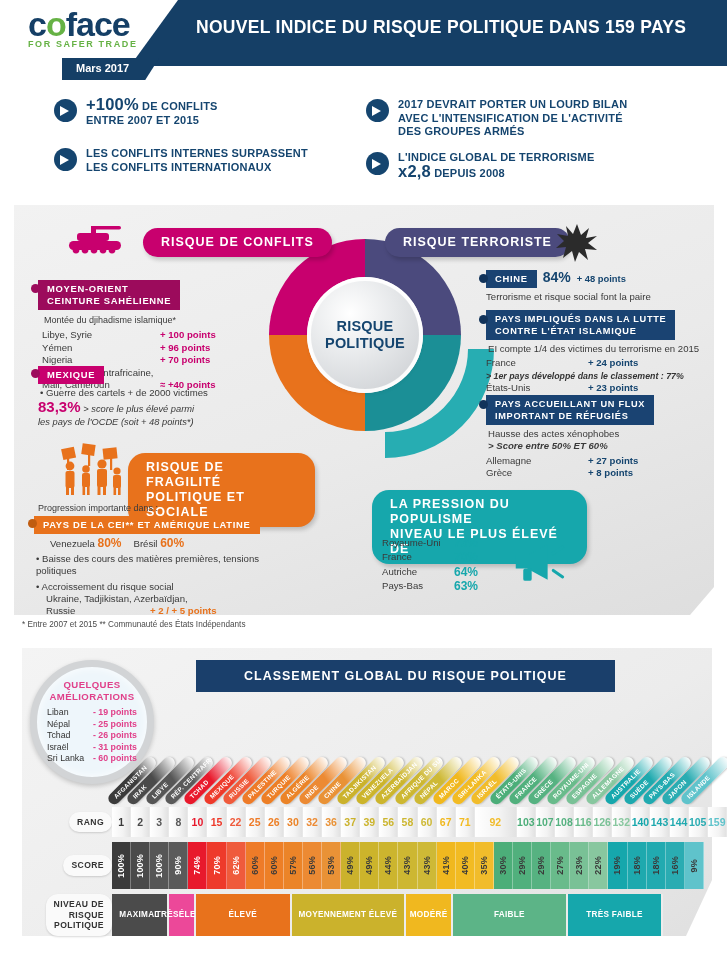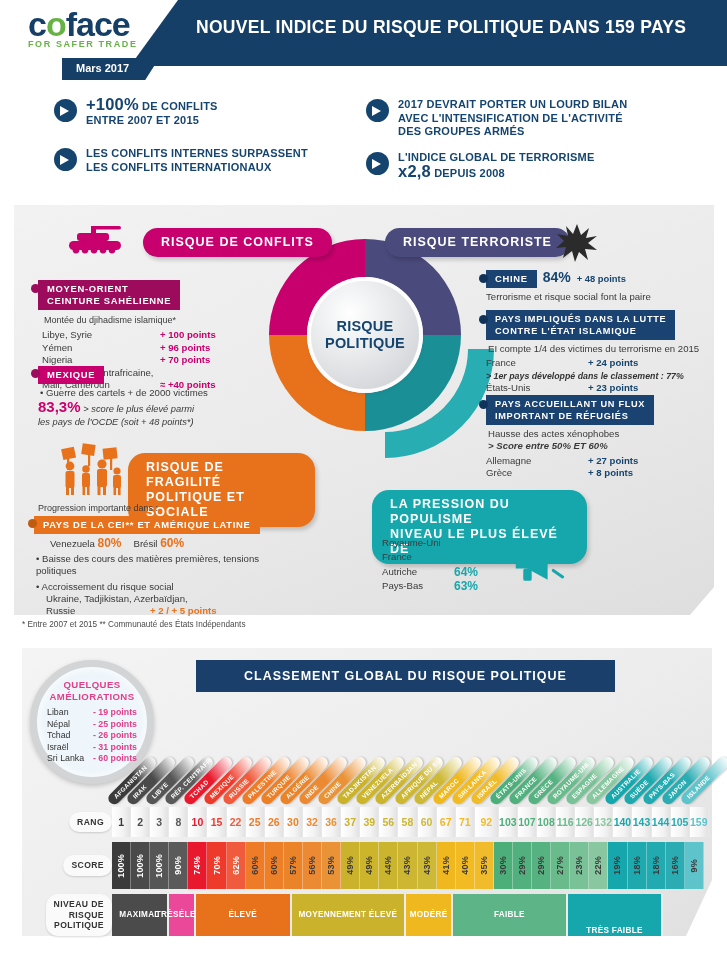--- a/index.html
+++ b/index.html
@@ -564,21 +564,21 @@
         <div class="rang-cell" style="width: 19.1px; color: rgb(235, 132, 40);">30</div>
         <div class="rang-cell" style="width: 19.1px; color: rgb(236, 138, 51);">32</div>
         <div class="rang-cell" style="width: 19.1px; color: rgb(233, 146, 54);">36</div>
         <div class="rang-cell" style="width: 19.1px; color: rgb(203, 178, 44);">37</div>
         <div class="rang-cell" style="width: 19.1px; color: rgb(204, 180, 43);">39</div>
         <div class="rang-cell" style="width: 19.1px; color: rgb(204, 181, 46);">56</div>
         <div class="rang-cell" style="width: 19.1px; color: rgb(205, 183, 50);">58</div>
         <div class="rang-cell" style="width: 19.1px; color: rgb(206, 185, 54);">60</div>
         <div class="rang-cell" style="width: 19.1px; color: rgb(240, 184, 31);">67</div>
         <div class="rang-cell" style="width: 19.1px; color: rgb(242, 187, 35);">71</div>
-        <div class="rang-cell" style="width: 24px; color: rgb(241, 188, 43);">92</div>
+        <div class="rang-cell" style="width: 42px; color: rgb(241, 188, 43);">92</div>
         <div class="rang-cell" style="width: 19.1px; color: rgb(76, 174, 121);">103</div>
         <div class="rang-cell" style="width: 19.1px; color: rgb(81, 176, 125);">107</div>
         <div class="rang-cell" style="width: 19.1px; color: rgb(86, 178, 129);">108</div>
         <div class="rang-cell" style="width: 19.1px; color: rgb(105, 187, 139);">116</div>
         <div class="rang-cell" style="width: 19.1px; color: rgb(121, 193, 150);">126</div>
         <div class="rang-cell" style="width: 19.1px; color: rgb(136, 199, 159);">132</div>
         <div class="rang-cell" style="width: 19.1px; color: rgb(22, 167, 172);">140</div>
         <div class="rang-cell" style="width: 19.1px; color: rgb(30, 169, 174);">143</div>
         <div class="rang-cell" style="width: 19.1px; color: rgb(33, 170, 176);">144</div>
         <div class="rang-cell" style="width: 19.1px; color: rgb(42, 172, 178);">105</div>
@@ -706,18 +706,18 @@
         </div>
         <div class="niv-seg" style="width: 114.6px; background: rgb(203, 178, 44);">
           <div>MOYENNEMENT ÉLEVÉ</div>
         </div>
         <div class="niv-seg" style="width: 47px; background: rgb(240, 184, 31); text-align: center;">
           <div>MODÉRÉ</div>
         </div>
         <div class="niv-seg" style="width: 114.6px; background: rgb(92, 180, 135);">
           <div>FAIBLE</div>
         </div>
-        <div class="niv-seg" style="width: 95.5px; background: rgb(22, 167, 172); align-items: flex-end;">
+        <div class="niv-seg" style="width: 95.5px; background: rgb(22, 167, 172);">
           <div>TRÈS FAIBLE</div>
         </div>
       </div>
   </div>
 </div>
 
 </body></html>

